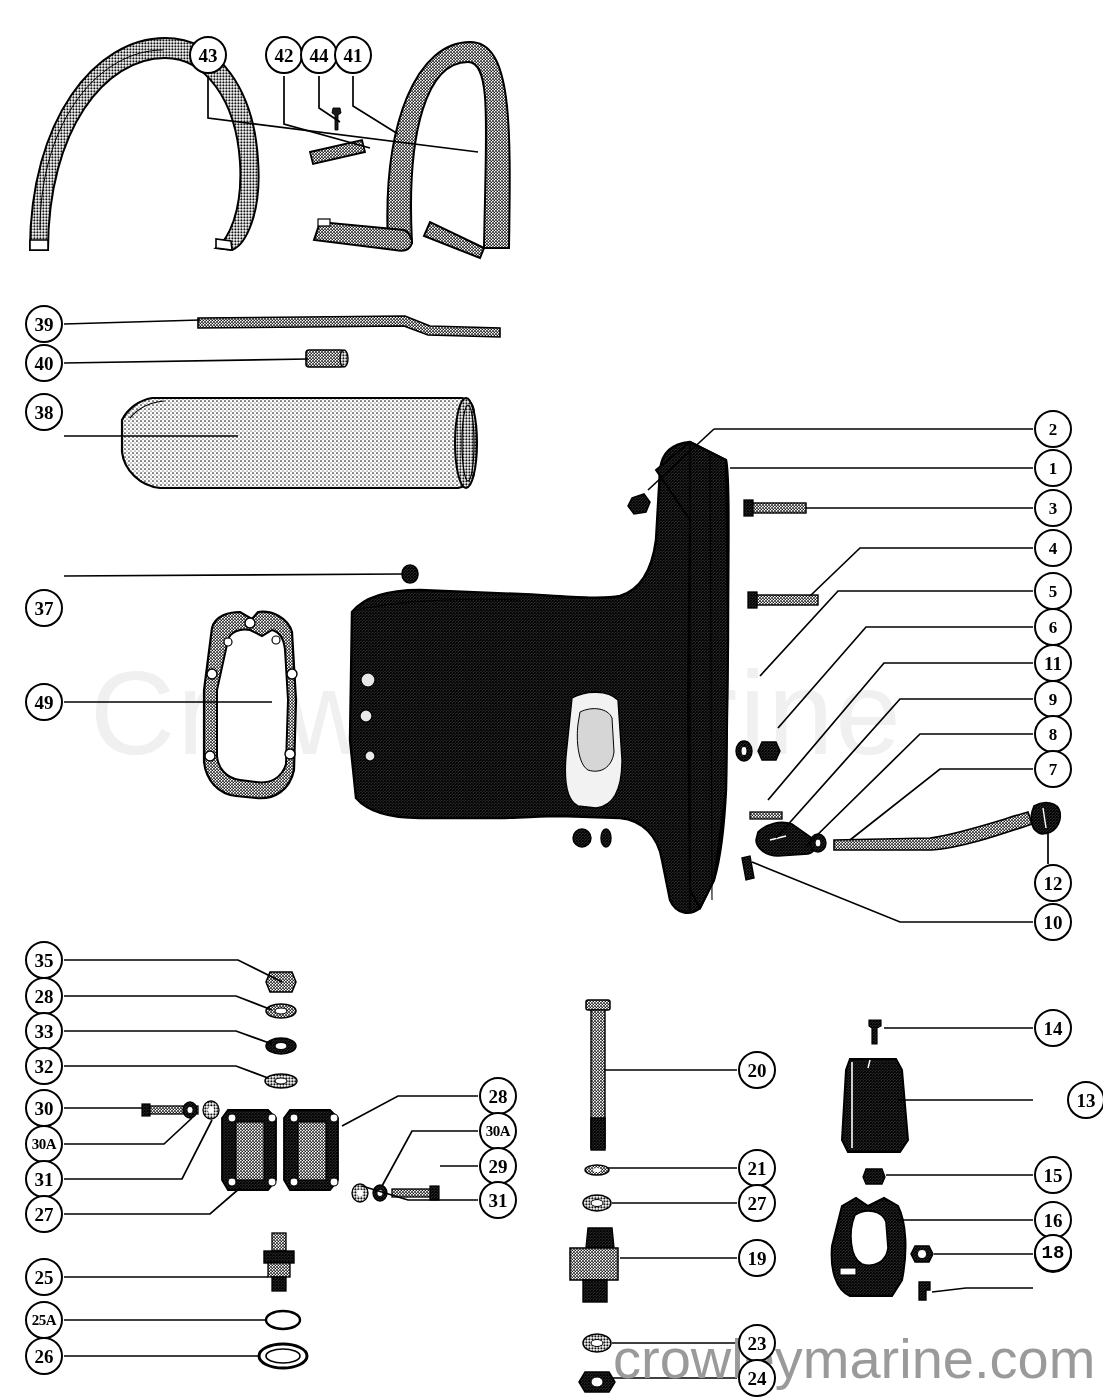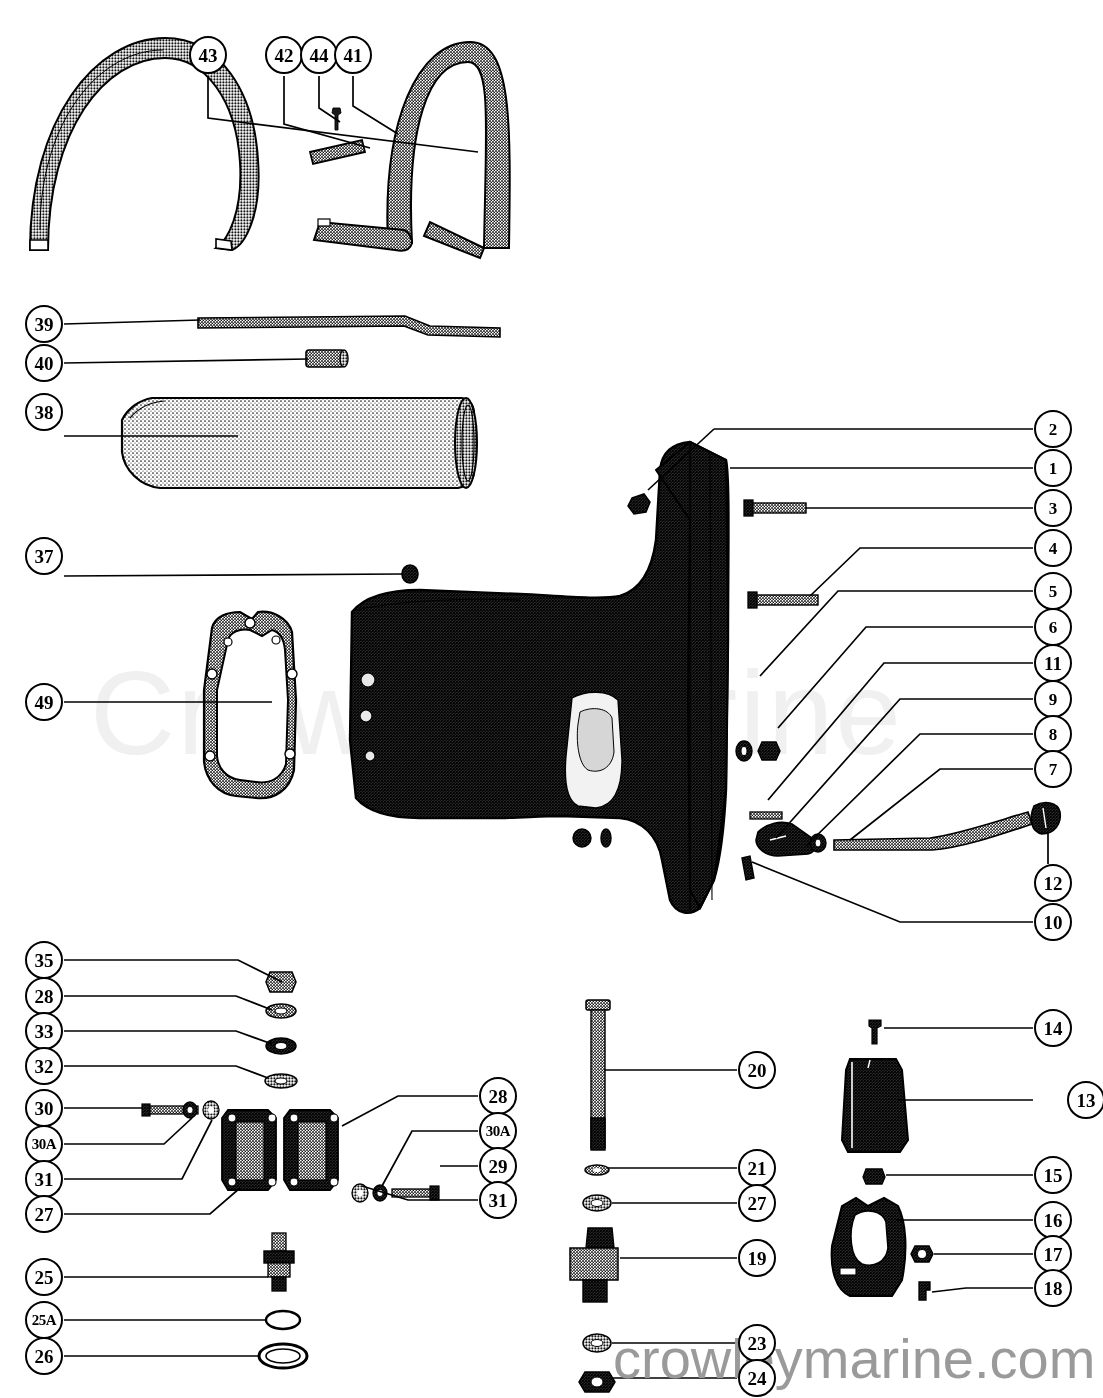--- a/index.html
+++ b/index.html
@@ -419,21 +419,21 @@
   </svg>
 
   <div id="callout-layer">
       <div class="callout" style="left: 189px; top: 36px;">43</div>
       <div class="callout" style="left: 265px; top: 36px;">42</div>
       <div class="callout" style="left: 300px; top: 36px;">44</div>
       <div class="callout" style="left: 334px; top: 36px;">41</div>
       <div class="callout" style="left: 25px; top: 305px;">39</div>
       <div class="callout" style="left: 25px; top: 344px;">40</div>
       <div class="callout" style="left: 25px; top: 393px;">38</div>
-      <div class="callout" style="left: 25px; top: 537px;">37</div>
+      <div class="callout" style="left: 25px; top: 589px;">37</div>
       <div class="callout" style="left: 25px; top: 683px;">49</div>
       <div class="callout sm" style="left: 1034px; top: 410px;">2</div>
       <div class="callout sm" style="left: 1034px; top: 449px;">1</div>
       <div class="callout sm" style="left: 1034px; top: 489px;">3</div>
       <div class="callout sm" style="left: 1034px; top: 529px;">4</div>
       <div class="callout sm" style="left: 1034px; top: 572px;">5</div>
       <div class="callout sm" style="left: 1034px; top: 608px;">6</div>
       <div class="callout" style="left: 1034px; top: 644px;">11</div>
       <div class="callout sm" style="left: 1034px; top: 680px;">9</div>
       <div class="callout sm" style="left: 1034px; top: 715px;">8</div>
@@ -459,18 +459,18 @@
       <div class="callout" style="left: 738px; top: 1149px;">21</div>
       <div class="callout" style="left: 738px; top: 1184px;">27</div>
       <div class="callout" style="left: 738px; top: 1239px;">19</div>
       <div class="callout" style="left: 738px; top: 1324px;">23</div>
       <div class="callout" style="left: 738px; top: 1359px;">24</div>
       <div class="callout" style="left: 1034px; top: 1009px;">14</div>
       <div class="callout" style="left: 1067px; top: 1081px;">13</div>
       <div class="callout" style="left: 1034px; top: 1156px;">15</div>
       <div class="callout" style="left: 1034px; top: 1201px;">16</div>
       <div class="callout" style="left: 1034px; top: 1235px;">17</div>
-      <div class="callout" style="left: 1034px; top: 1269px;">18</div>
+      <div class="callout" style="left: 1034px; top: 1234px; font-family: Liberation Mono, monospace;">18</div>
     </div>
 
   <div class="wm-bottom">crowleymarine.com</div>
 
 </div>
 
 </body></html>

